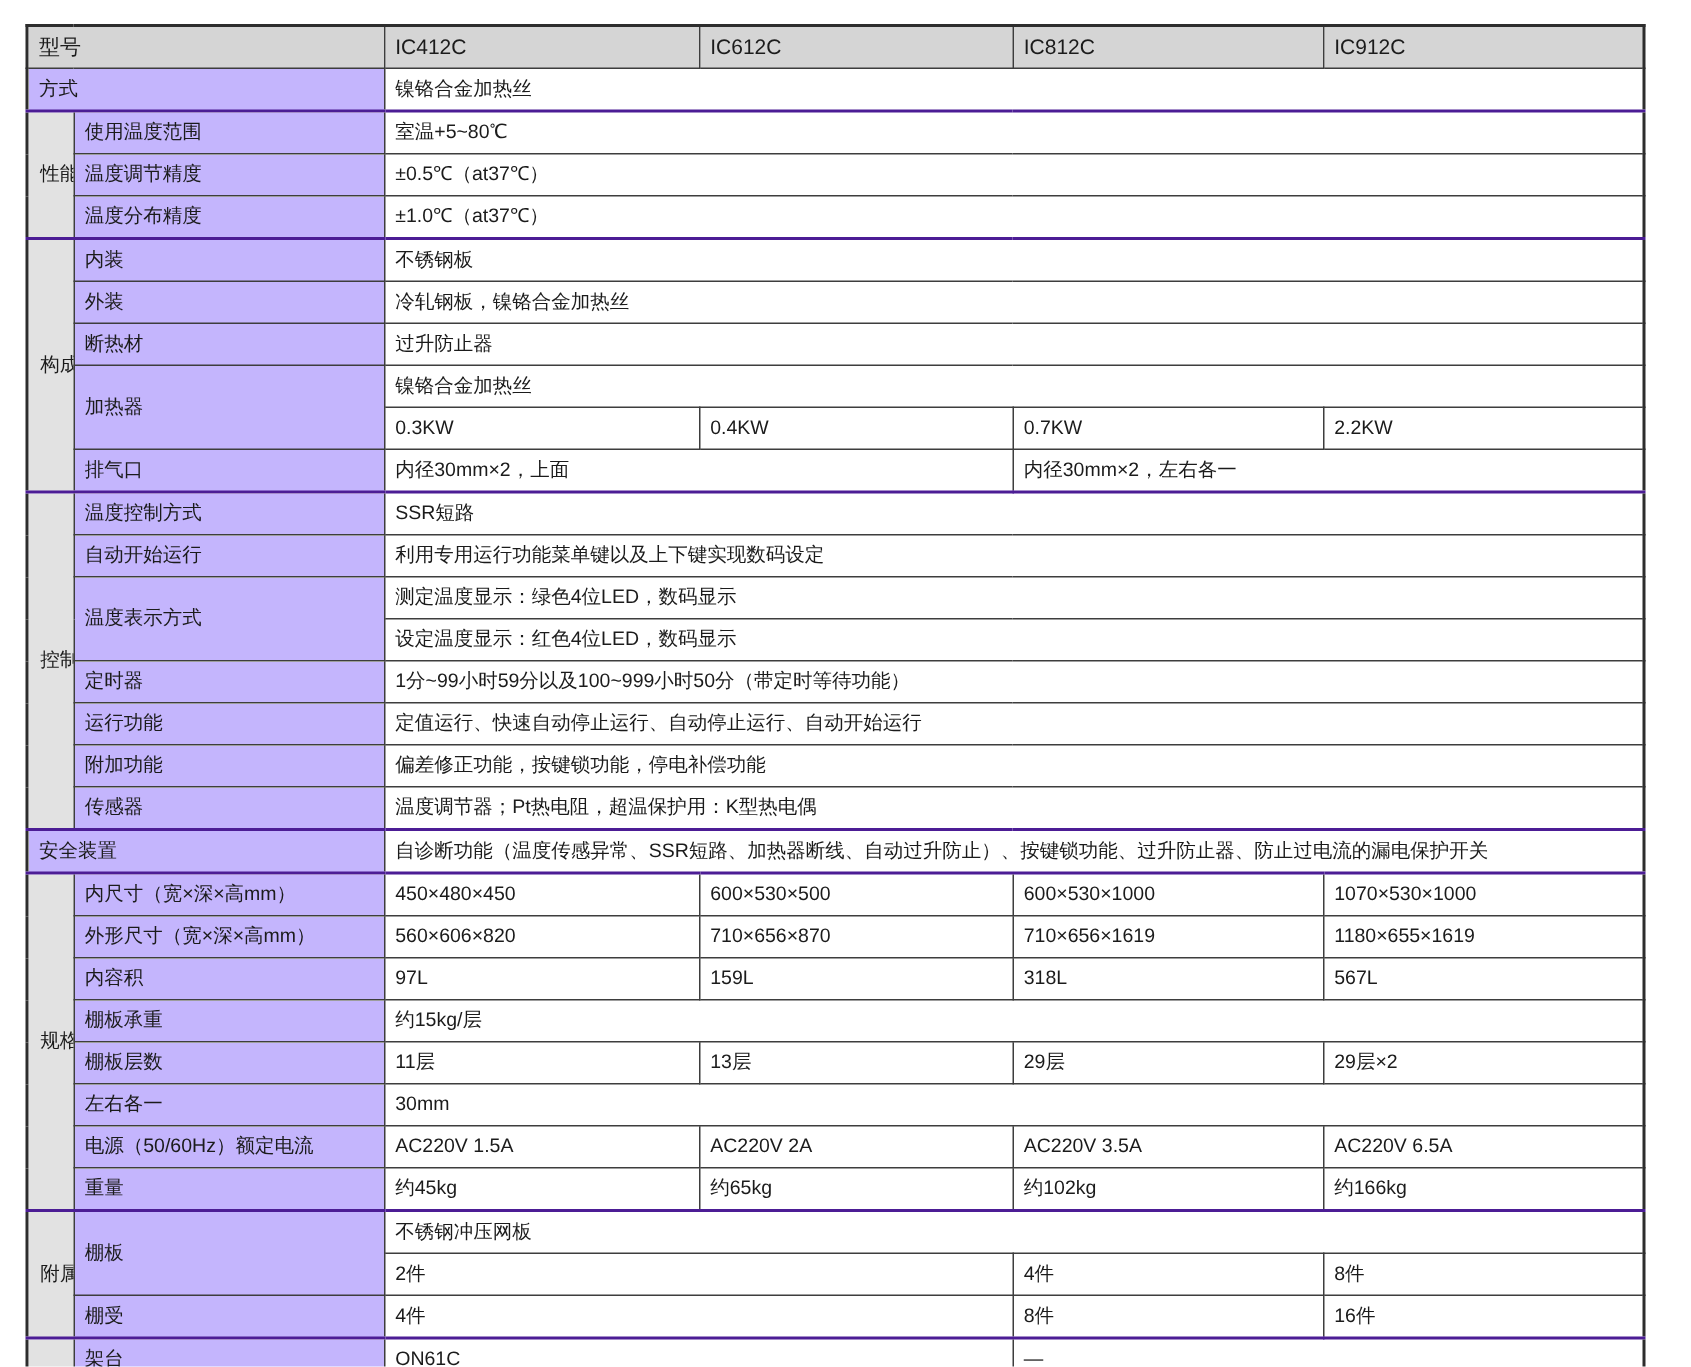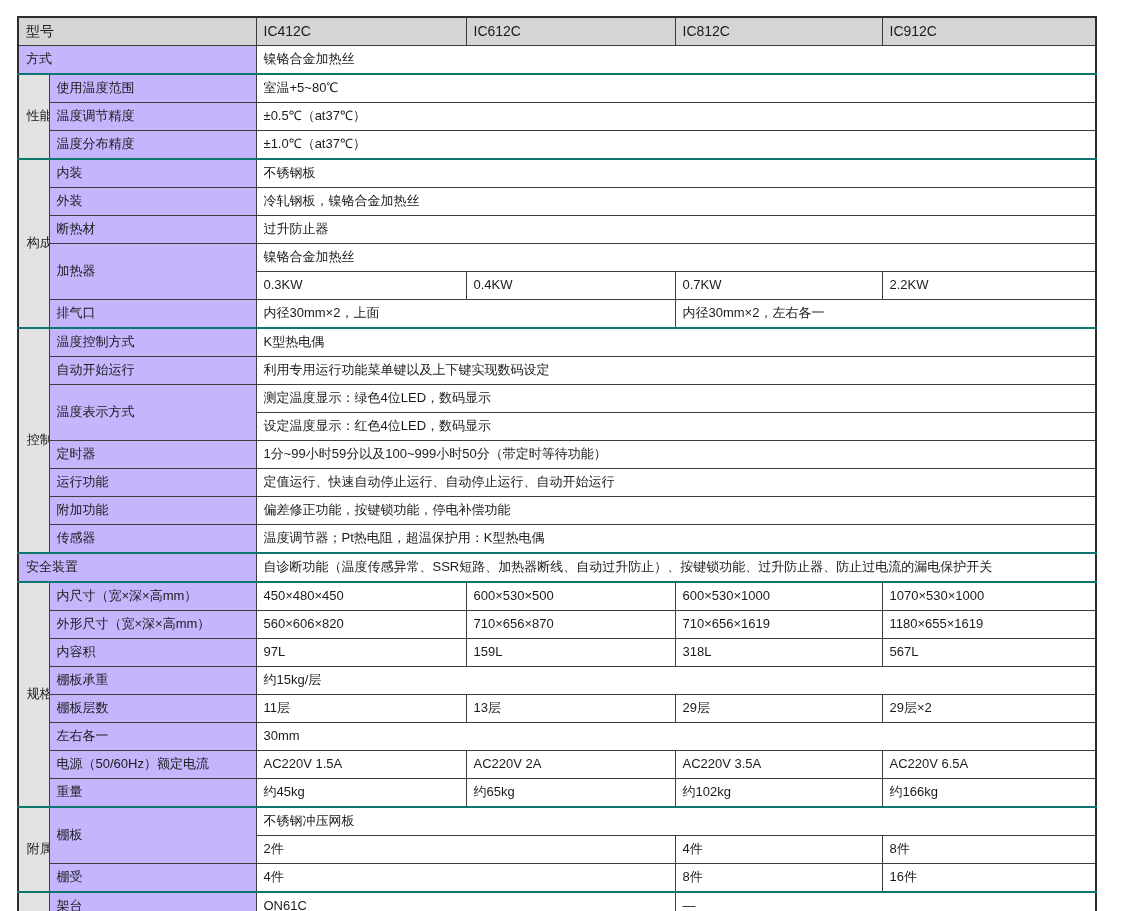--- a/index.html
+++ b/index.html
@@ -16,21 +16,21 @@
     border:1px solid #3d3d3d;
     height:25px; padding:1px 7px;
     font-size:13px; line-height:1.25;
     vertical-align:middle; overflow:hidden; white-space:nowrap;
     background:#ffffff;
   }
   td.lab  { background:#c4b5fd; }
   td.head { background:#d5d5d5; font-size:14px; }
   td.sect { background:#e2e2e2; text-align:center; padding:0; vertical-align:middle; }
   .vtext  { display:inline-block; width:14px; word-break:break-all; line-height:1.12; font-size:13px; text-align:center; }
-  tr.gtop td { border-top:2px solid #0f766e; }
+  tr.gtop td { border-top:2px solid #4c1d95; }
 </style>
 </head>
 <body>
 
 <table class="spec">
   <colgroup>
     <col style="width:31px">
       <col style="width:207px">
       <col style="width:210px">
       <col style="width:209px">
@@ -91,21 +91,21 @@
   </tr>
   <tr>
     <td class="lab">排气口</td>
     <td colspan="2">内径30mm×2，上面</td>
     <td colspan="2">内径30mm×2，左右各一</td>
   </tr>
 
   <tr class="gtop">
     <td class="sect" rowspan="8"><span class="vtext">控制器</span></td>
     <td class="lab">温度控制方式</td>
-    <td colspan="4">K型热电偶</td>
+    <td colspan="4">SSR短路</td>
   </tr>
   <tr>
     <td class="lab">自动开始运行</td>
     <td colspan="4">利用专用运行功能菜单键以及上下键实现数码设定</td>
   </tr>
   <tr>
     <td class="lab" rowspan="2">温度表示方式</td>
     <td colspan="4">测定温度显示：绿色4位LED，数码显示</td>
   </tr>
   <tr>

